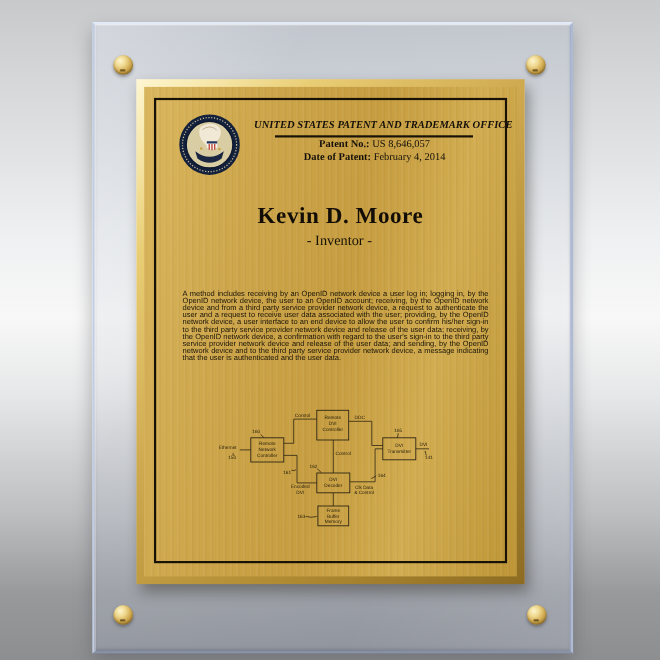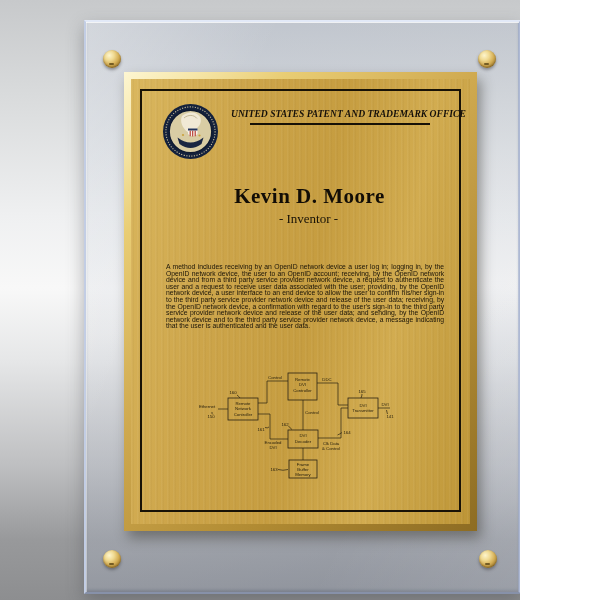--- a/index.html
+++ b/index.html
@@ -1,17 +1,17 @@
 <!DOCTYPE html>
 <html><head>
 <meta charset="utf-8">
 <style>
   html,body{margin:0;padding:0;}
   body{width:600px;height:600px;font-family:"Liberation Serif",serif;}
-  .scene{position:relative;width:520px;height:600px;overflow:hidden;
+  .scene{position:relative;width:600px;height:600px;overflow:hidden;
     background:linear-gradient(180deg,#c7c9cb 0%,#d9dbdc 16%,#eff0f1 36%,#f8f8f8 48%,#e6e7e8 60%,#bdbec0 78%,#98999b 90%,#8d8e90 100%);}
   
   .acrylic{position:absolute;left:84px;top:20px;width:433px;height:570px;
     background:linear-gradient(172deg,rgba(176,186,204,0.42) 0%,rgba(198,205,216,0.30) 30%,rgba(208,212,220,0.22) 50%,rgba(168,176,192,0.38) 85%,rgba(140,148,166,0.48) 100%);
     border:2px solid #c2cde4;border-top-color:#e2e9f7;border-bottom-color:#8791a9;border-right-color:#aeb9d4;
     box-shadow:inset 0 1px 0 rgba(255,255,255,0.75),inset 1px 0 0 rgba(255,255,255,0.45),inset -1px 0 0 rgba(150,165,205,0.5),inset 0 -2px 3px rgba(80,88,108,0.35),0 7px 16px rgba(70,72,78,0.40);}
   .acrylic::before{content:"";position:absolute;inset:0;
     background:linear-gradient(115deg,rgba(255,255,255,0.30) 0%,rgba(255,255,255,0.0) 28%,rgba(255,255,255,0.0) 70%,rgba(255,255,255,0.12) 100%);}
   
   .standoff{position:absolute;width:18px;height:18px;border-radius:50%;
@@ -80,20 +80,28 @@
         <path d="M27,26.5 h9.5 v5.5 q-4.7,4.5 -9.5,0 Z" fill="#f5f2ea"></path>
         <path d="M27,26.5 h9.5 v2 h-9.5 Z" fill="#25355c"></path>
         <path d="M29.2,28.8 v5.4 M31.7,28.8 v5.8 M34.2,28.8 v5.4" stroke="#b63226" stroke-width="1.1" fill="none"></path>
         <path d="M16.5,35.5 Q29.5,45.5 42.5,35.5 L40.5,42 Q29.5,50 18.5,42 Z" fill="#1a2642"></path>
         <circle cx="22" cy="33" r="1.1" fill="#caa23c"></circle>
         <circle cx="38.5" cy="33.5" r="1.1" fill="#caa23c"></circle>
       </svg>
 
       <div class="hdr-office">UNITED STATES PATENT AND TRADEMARK OFFICE</div>
       <div class="hdr-rule"></div>
+      <div class="hdr-line pat-no">
+        <b>Patent No.:</b>
+        <span>US 8,646,057</span>
+      </div>
+      <div class="hdr-line pat-date">
+        <b>Date of Patent:</b>
+        <span>February 4, 2014</span>
+      </div>
 
       <div class="name">Kevin D. Moore</div>
       <div class="role">- Inventor -</div>
 
 
       <div class="abstract-wrap">
         <div class="abstract">A method includes receiving by an OpenID network device a user log in; logging in, by the OpenID network device, the user to an OpenID account; receiving, by the OpenID network device and from a third party service provider network device, a request to authenticate the user and a request to receive user data associated with the user; providing, by the OpenID network device, a user interface to an end device to allow the user to confirm his/her sign-in to the third party service provider network device and release of the user data; receiving, by the OpenID network device, a confirmation with regard to the user's sign-in to the third party service provider network device and release of the user data; and sending, by the OpenID network device and to the third party service provider network device, a message indicating that the user is authenticated and the user data.</div>
       </div>
 
       <svg class="diagram" viewBox="0 0 220 130">

